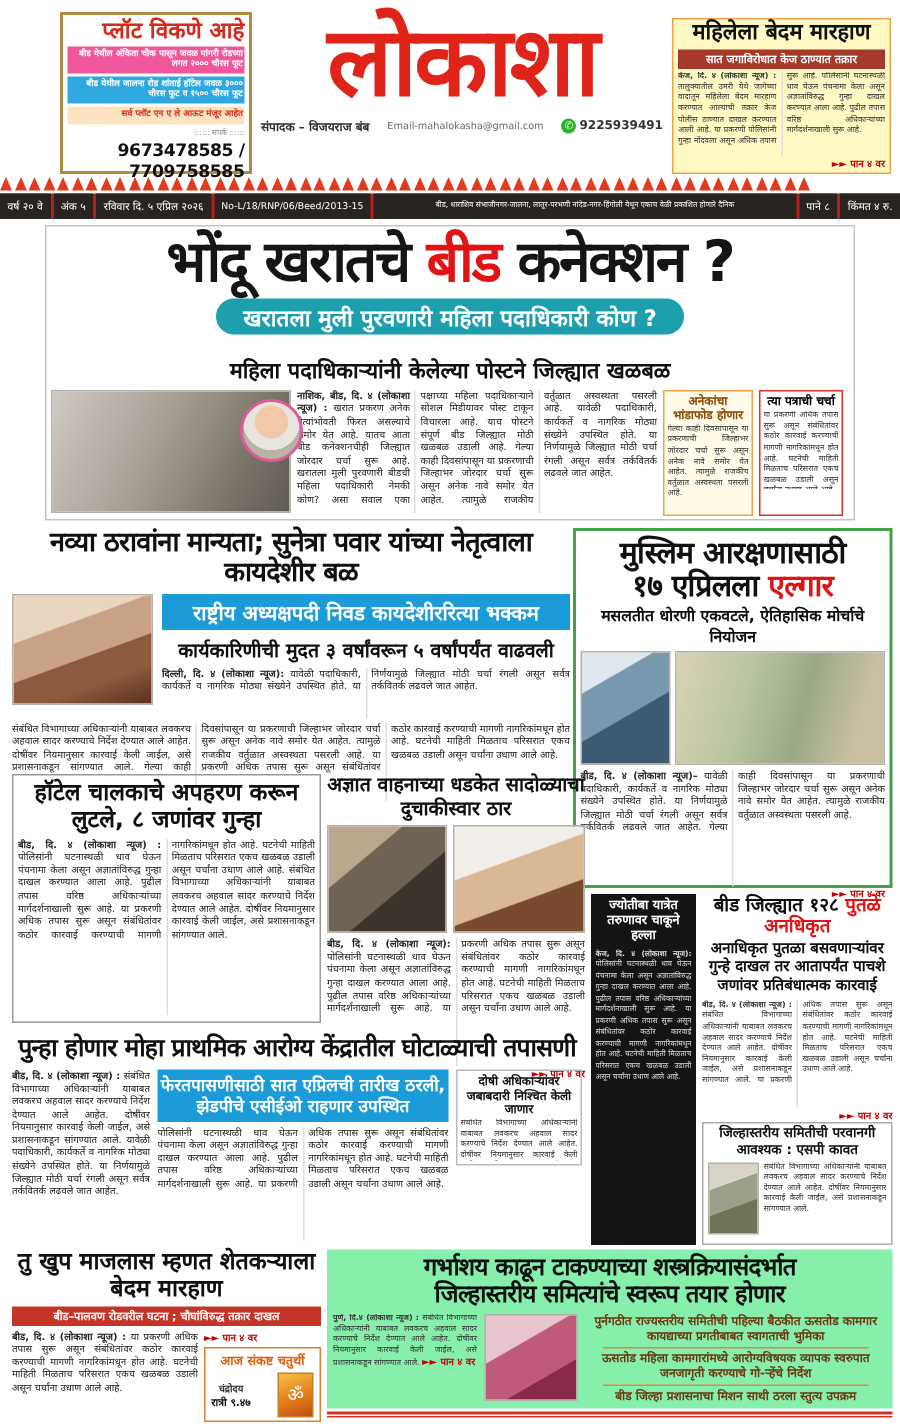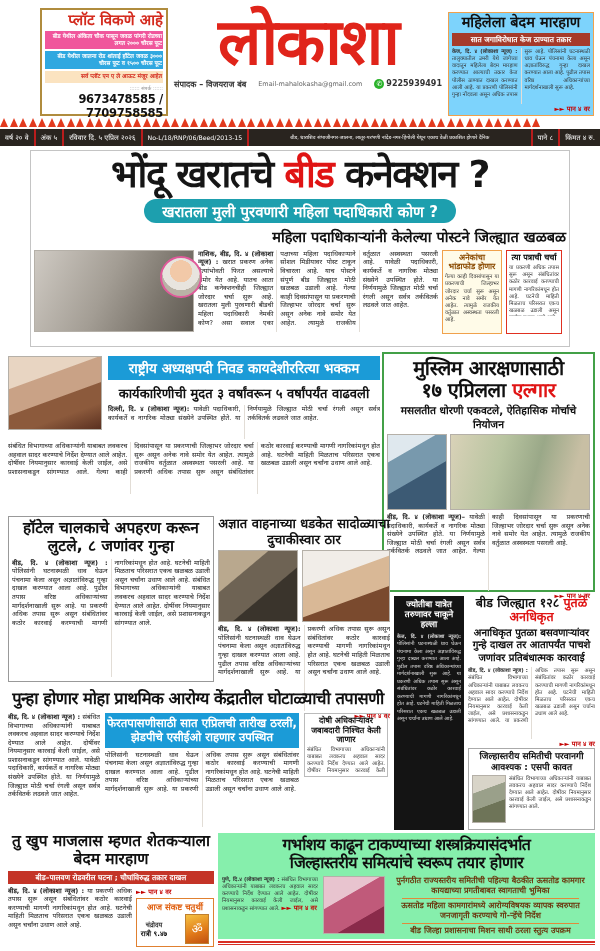--- a/index.html
+++ b/index.html
@@ -23,33 +23,33 @@
   .s-cream{background:#fbe3c0;color:#d42b1e;}
   .adbox .contact{font-size:5px;color:#8a8a8a;margin-top:2px;}
   .adbox .ph{font-size:11.5px;font-weight:bold;color:#111;margin-top:1px;letter-spacing:-0.3px;}
   .mast{text-align:center;}
   .mast .title{font-size:64px;font-weight:bold;color:#e0241a;line-height:1.0;letter-spacing:-2px;}
   .mastrow{display:flex;justify-content:space-between;align-items:center;margin-top:4px;padding:0 2px;}
   .mastrow .ed{font-size:8px;font-weight:bold;color:#333;}
   .mastrow .em{font-size:6.5px;color:#666;}
   .mastrow .pn{font-size:8px;font-weight:bold;color:#333;display:flex;align-items:center;gap:2px;}
   .wicon{display:inline-block;width:10px;height:10px;border-radius:50%;background:#2bb32b;color:#fff;font-size:7px;line-height:10px;text-align:center;}
-  .trbox{border:1.5px solid #f0a14c;padding:2px 3px;background:#7dd3fc;}
+  .trbox{border:1.5px solid #f0a14c;padding:2px 3px;background:#fef9c3;}
   .trbox .h{font-size:14.5px;font-weight:bold;color:#111;text-align:center;line-height:1.1;}
   .trbox .bar{background:#a63a2a;color:#fff;font-size:7.4px;font-weight:bold;text-align:center;padding:1.5px 0;margin-top:2px;}
   [data-zigzag]{font-size:0;line-height:0;white-space:nowrap;overflow:hidden;}
   [data-zigzag] i{display:inline-block;width:0;height:0;border-left:4.5px solid transparent;border-right:4.5px solid transparent;border-bottom:9px solid #e23a1e;margin-right:1.5px;}
   .blackbar{display:flex;gap:2px;background:#b91c1c;}
   .blackbar .cell{background:#29241f;color:#fff;font-size:7px;display:flex;align-items:center;justify-content:center;padding:0 5px;white-space:nowrap;}
   .blackbar .grow{flex:1;font-size:5px;white-space:normal;line-height:1.1;text-align:center;}
   
   .frame{border:1px solid #c4c4c4;}
   .lead-h{font-size:38px;font-weight:bold;text-align:center;line-height:1.05;letter-spacing:-1.5px;color:#151515;margin-top:2px;}
   .pill{display:table;margin:4px auto 0;background:#1d9fae;color:#fff;border-radius:15px;font-size:15px;font-weight:bold;padding:2px 18px;}
-  .lead-sub{font-size:14.5px;font-weight:bold;text-align:right;margin-top:3px;color:#111;}
+  .lead-sub{font-size:14.5px;font-weight:bold;text-align:center;margin-top:13px;color:#111;}
   .minibox{box-sizing:border-box;padding:2px;}
   .minibox .mt{font-size:8px;font-weight:bold;text-align:center;line-height:1.15;}
   
   .ph{background:#ccc;border:1px solid #b5b0a8;box-sizing:border-box;}
   .ph-lead{background:linear-gradient(115deg,#cfcac3,#a39d94 45%,#7c766d 75%,#5f5a52);}
   .ph-face{background:radial-gradient(circle at 50% 35%,#f2c9a8 0 35%,#e8e4de 36% 60%,#b9b2a6 61%);}
   .ph-woman{background:linear-gradient(160deg,#e8d5c2 0 30%,#c9a286 31% 55%,#8c5a3c 56% 75%,#5a3020);}
   .ph-speaker{background:linear-gradient(150deg,#dfe8ee 0 25%,#7899ad 26% 55%,#3c5a74 56%);}
   .ph-crowd{background:linear-gradient(105deg,#d9d2b8,#b8c4a0 35%,#9aa888 60%,#c8bfa4 85%);}
   .ph-bike{background:linear-gradient(140deg,#b9a88e 0 30%,#6e6354 31% 60%,#3a342c 61%);}
@@ -132,20 +132,21 @@
         <div class="tiny5" style="height:52px;margin-top:2px;">गेल्या काही दिवसांपासून या प्रकरणाची जिल्हाभर जोरदार चर्चा सुरू असून अनेक नावे समोर येत आहेत. त्यामुळे राजकीय वर्तुळात अस्वस्थता पसरली आहे.</div>
       </div>
       <div class="minibox" style="width:56px;flex:none;border:1.5px solid #e03020;">
         <div class="mt">त्या पत्राची चर्चा</div>
         <div class="tiny5" style="height:52px;margin-top:2px;">या प्रकरणी अधिक तपास सुरू असून संबंधितांवर कठोर कारवाई करण्याची मागणी नागरिकांमधून होत आहे. घटनेची माहिती मिळताच परिसरात एकच खळबळ उडाली असून चर्चांना उधाण आले आहे.</div>
       </div>
     </div>
   </div>
 
   <div class="abs" style="left:8px;top:352px;width:372px;height:160px;">
+    <div class="hl" style="font-size:18px;letter-spacing:-0.5px;line-height:1.1;">नव्या ठरावांना मान्यता; सुनेत्रा पवार यांच्या नेतृत्वाला कायदेशीर बळ</div>
     <div style="display:flex;gap:6px;margin-top:4px;">
       <div class="ph ph-woman" style="width:94px;height:74px;flex:none;"></div>
       <div style="flex:1;">
         <div class="bluebar" style="font-size:13.5px;padding:3px 0;">राष्ट्रीय अध्यक्षपदी निवड कायदेशीररित्या भक्कम</div>
         <div class="hl" style="font-size:13px;margin-top:4px;">कार्यकारिणीची मुदत ३ वर्षांवरून ५ वर्षांपर्यंत वाढवली</div>
         <div class="tiny c2" style="height:34px;margin-top:3px;">
           <span class="dl">दिल्ली, दि. ४ (लोकाशा न्यूज): </span><span>यावेळी पदाधिकारी, कार्यकर्ते व नागरिक मोठ्या संख्येने उपस्थित होते. या निर्णयामुळे जिल्ह्यात मोठी चर्चा रंगली असून सर्वत्र तर्कवितर्क लढवले जात आहेत.</span>
         </div>
       </div>
     </div>

